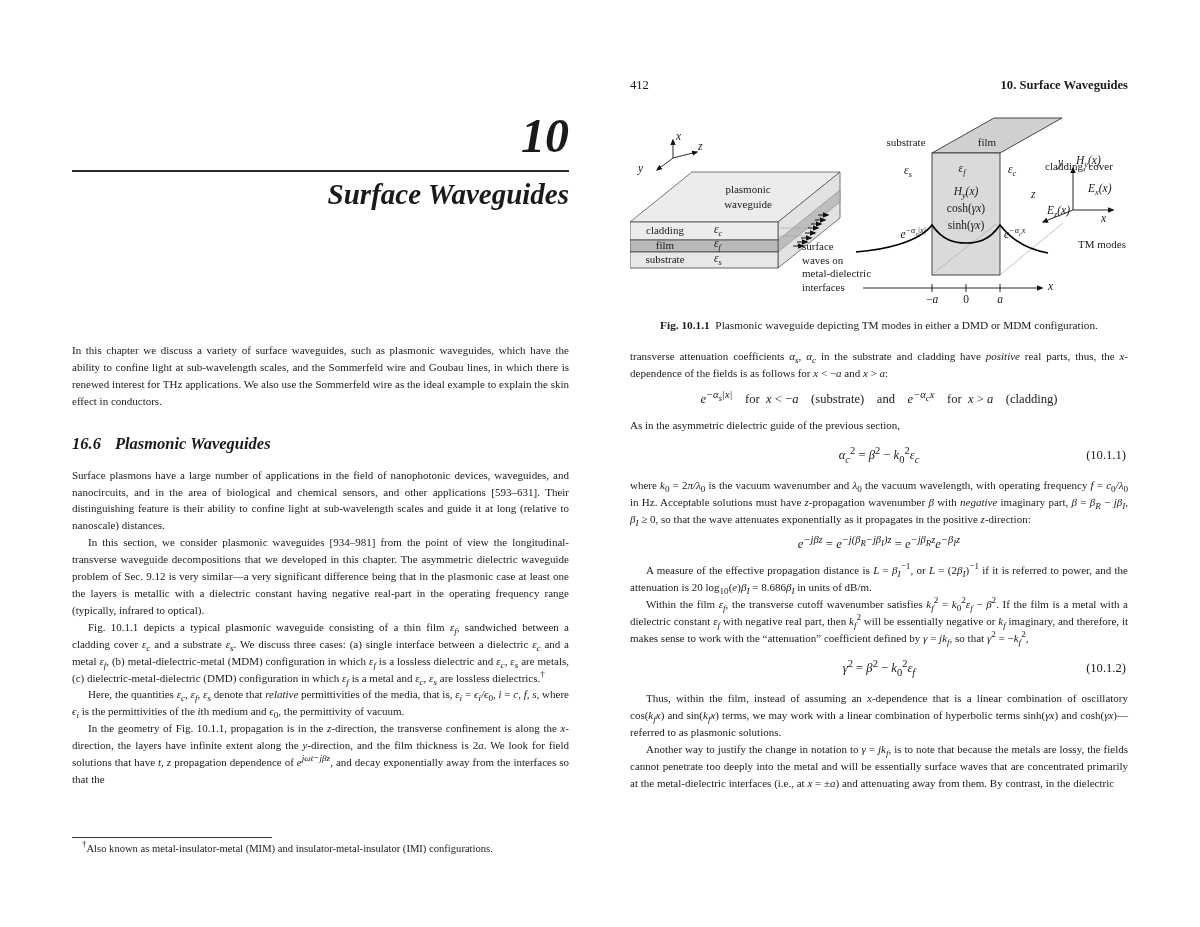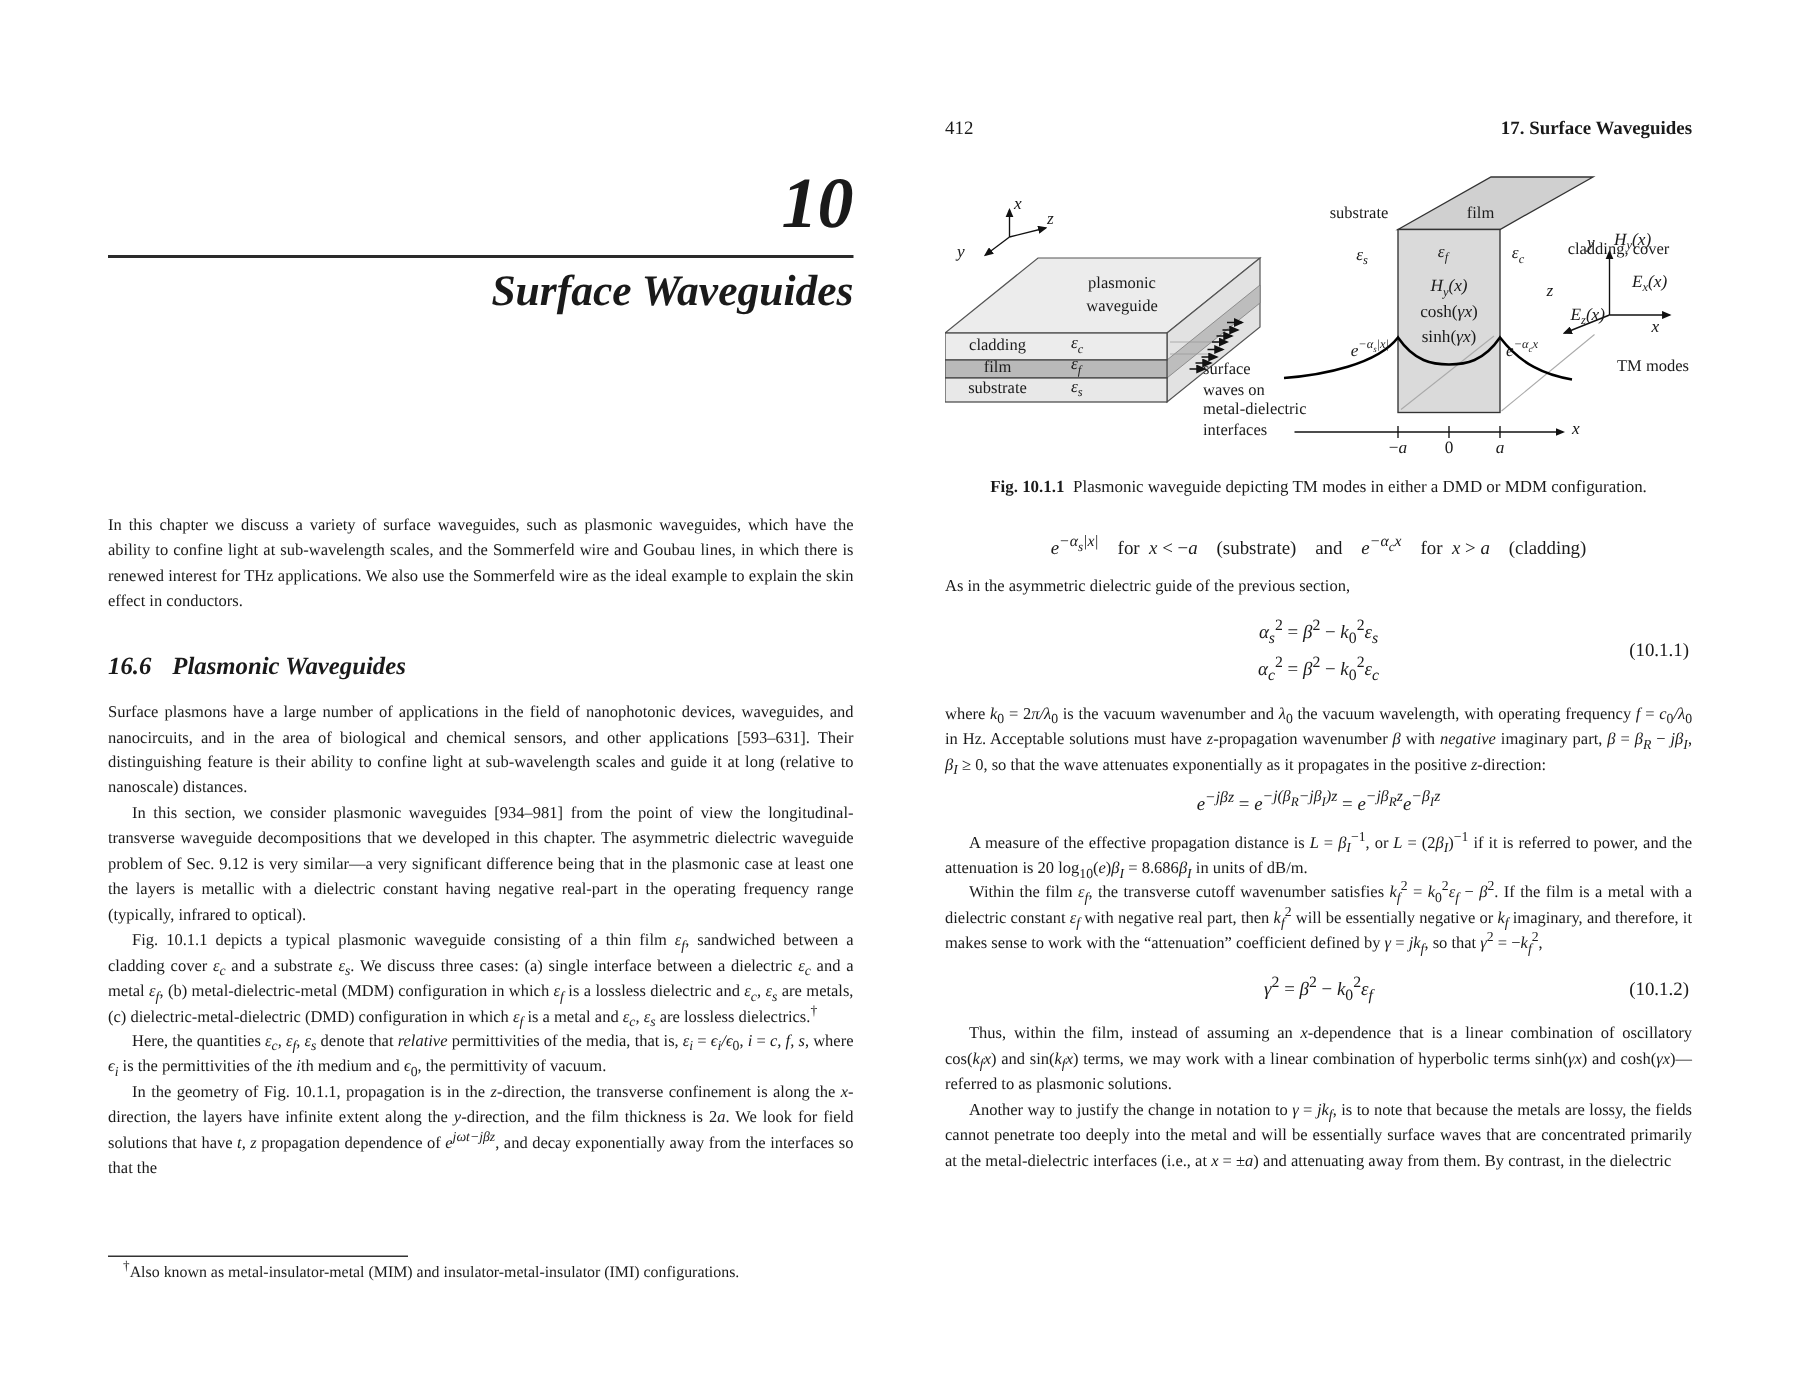--- a/index.html
+++ b/index.html
@@ -76,21 +76,21 @@
     <p class="ind">In the geometry of Fig. 10.1.1, propagation is in the <i>z</i>-direction, the transverse confinement is along the <i>x</i>-direction, the layers have infinite extent along the <i>y</i>-direction, and the film thickness is 2<i>a</i>. We look for field solutions that have <i>t, z</i> propagation dependence of <i>e<sup>jωt−jβz</sup></i>, and decay exponentially away from the interfaces so that the</p>
   </div>
 
   <div class="footnote-rule"></div>
   <div class="footnote"><span class="footnote-indent"></span><span><sup>†</sup>Also known as metal-insulator-metal (MIM) and insulator-metal-insulator (IMI) configurations.</span></div>
 </div>
 
 <div class="page" id="page-right">
   <div class="run-head">
     <span>412</span>
-    <span class="title">17.  Surface Waveguides</span>
+    <span class="title">10.  Surface Waveguides</span>
   </div>
 
   <div class="figure-area">
     <svg width="500" height="200" viewBox="0 0 500 200">
       <defs>
         <marker id="ah" markerWidth="7" markerHeight="6" refX="5.5" refY="3" orient="auto">
           <polygon points="0,0 7,3 0,6" fill="#111"></polygon>
         </marker>
       </defs>
 
@@ -171,24 +171,24 @@
     <div class="flabel math" style="left:401px;top:76px;"><i>z</i></div>
     <div class="flabel math" style="left:417px;top:92px;"><i>E<sub>z</sub>(x)</i></div>
     <div class="flabel" style="left:448px;top:110px;margin-top:16px;">TM modes</div>
   </div>
 
   <div class="caption">
     <b>Fig. 10.1.1</b> <span>Plasmonic waveguide depicting TM modes in either a DMD or MDM configuration.</span>
   </div>
 
   <div class="body-flow" id="right-body">
+    <p>transverse attenuation coefficients <i>α<sub>s</sub>, α<sub>c</sub></i> in the substrate and cladding have <i>positive</i> real parts, thus, the <i>x</i>-dependence of the fields is as follows for <i>x</i> &lt; −<i>a</i> and <i>x</i> &gt; <i>a</i>:</p>
     <div class="display"><i>e<sup>−α<sub>s</sub>|x|</sup></i>  for <i>x</i> &lt; −<i>a</i>  (substrate)  and  <i>e<sup>−α<sub>c</sub>x</sup></i>  for <i>x</i> &gt; <i>a</i>  (cladding)</div>
     <p>As in the asymmetric dielectric guide of the previous section,</p>
     <div class="eq-block">
-      <div class="eq-line"><i>α<sub>s</sub></i><sup>2</sup> = <i>β</i><sup>2</sup> − <i>k</i><sub>0</sub><sup>2</sup><i>ε<sub>s</sub></i></div>
       <div class="eq-line"><i>α<sub>c</sub></i><sup>2</sup> = <i>β</i><sup>2</sup> − <i>k</i><sub>0</sub><sup>2</sup><i>ε<sub>c</sub></i></div>
       <span class="eq-label">(10.1.1)</span>
     </div>
     <p>where <i>k</i><sub>0</sub> = 2<i>π/λ</i><sub>0</sub> is the vacuum wavenumber and <i>λ</i><sub>0</sub> the vacuum wavelength, with operating frequency <i>f</i> = <i>c</i><sub>0</sub><i>/λ</i><sub>0</sub> in Hz. Acceptable solutions must have <i>z</i>-propagation wavenumber <i>β</i> with <i>negative</i> imaginary part, <i>β</i> = <i>β<sub>R</sub></i> − <i>jβ<sub>I</sub></i>, <i>β<sub>I</sub></i> ≥ 0, so that the wave attenuates exponentially as it propagates in the positive <i>z</i>-direction:</p>
     <div class="display"><i>e<sup>−jβz</sup></i> = <i>e<sup>−j(β<sub>R</sub>−jβ<sub>I</sub>)z</sup></i> = <i>e<sup>−jβ<sub>R</sub>z</sup>e<sup>−β<sub>I</sub>z</sup></i></div>
     <p class="ind">A measure of the effective propagation distance is <i>L</i> = <i>β<sub>I</sub></i><sup>−1</sup>, or <i>L</i> = (2<i>β<sub>I</sub></i>)<sup>−1</sup> if it is referred to power, and the attenuation is 20 log<sub>10</sub>(<i>e</i>)<i>β<sub>I</sub></i> = 8.686<i>β<sub>I</sub></i> in units of dB/m.</p>
     <p class="ind">Within the film <i>ε<sub>f</sub></i>, the transverse cutoff wavenumber satisfies <i>k<sub>f</sub></i><sup>2</sup> = <i>k</i><sub>0</sub><sup>2</sup><i>ε<sub>f</sub></i> − <i>β</i><sup>2</sup>. If the film is a metal with a dielectric constant <i>ε<sub>f</sub></i> with negative real part, then <i>k<sub>f</sub></i><sup>2</sup> will be essentially negative or <i>k<sub>f</sub></i> imaginary, and therefore, it makes sense to work with the “attenuation” coefficient defined by <i>γ</i> = <i>jk<sub>f</sub></i>, so that <i>γ</i><sup>2</sup> = −<i>k<sub>f</sub></i><sup>2</sup>,</p>
     <div class="eq-block">
       <div class="eq-line"><i>γ</i><sup>2</sup> = <i>β</i><sup>2</sup> − <i>k</i><sub>0</sub><sup>2</sup><i>ε<sub>f</sub></i></div>
       <span class="eq-label">(10.1.2)</span>

